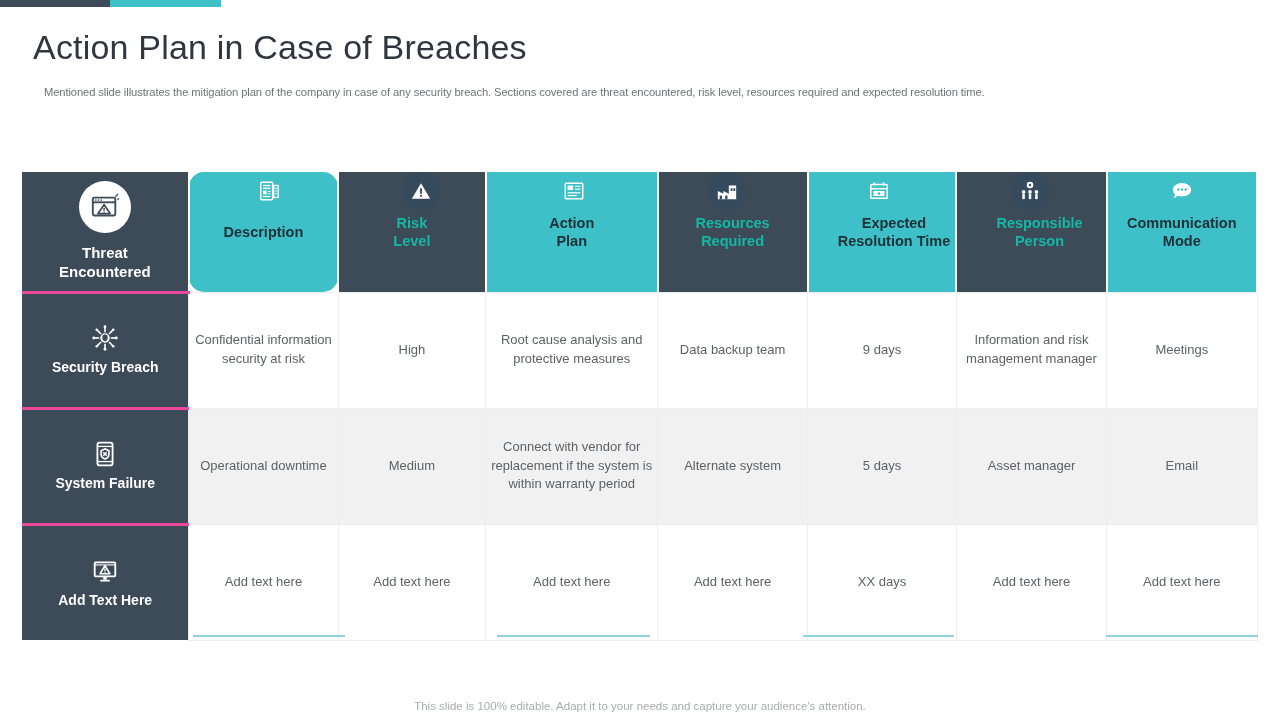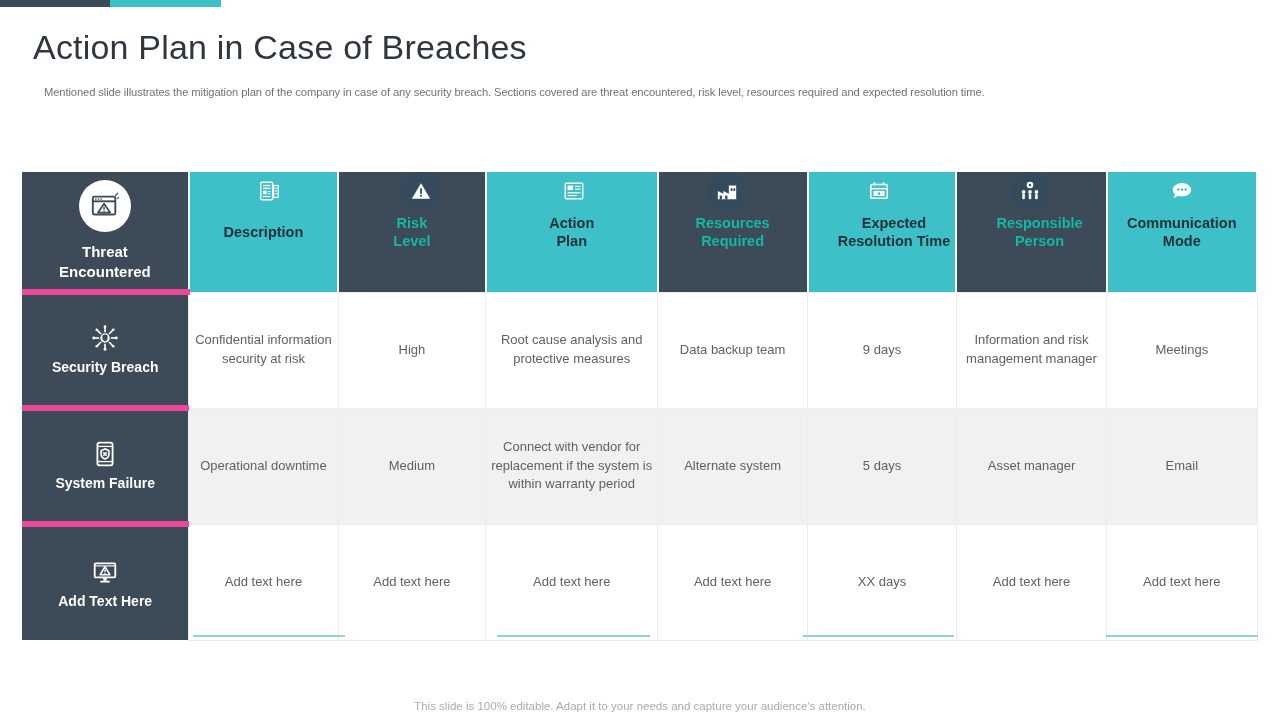--- a/index.html
+++ b/index.html
@@ -68,21 +68,21 @@
     height:57px; color:#fff; font-size:14.5px; font-weight:bold;
     text-align:center; line-height:1.25; vertical-align:middle;
     border-left:2px solid #fff; border-right:2px solid #fff;
   }
   .colhead.teal { background:#3ec0c8; color:#1e3038; }
   .colhead.dark { background:#3d4a58; color:#14b8a6; }
 
   .rowlabel {
     background:#3d4a58; color:#fff; text-align:center; vertical-align:middle;
     font-size:14px; font-weight:bold; height:116px;
-    border-top:6px solid #ec4899;
+    border-top:3px solid #ec4899;
   }
   .rowlabel .ricon { display:block; margin:0 auto 8px; }
 
   .cell {
     text-align:center; vertical-align:middle; font-size:13px;
     color:#5d6266; line-height:1.45; padding:8px 10px; height:116px;
     border:1px solid #eceded;
   }
   .row-white .cell { background:#ffffff; }
   .row-grey  .cell { background:#f1f1f1; }
@@ -233,21 +233,21 @@
             <line x1="27" y1="5" x2="30" y2="2" stroke="#3d4a58" stroke-width="1.4"></line>
             <line x1="29" y1="8" x2="31" y2="7" stroke="#3d4a58" stroke-width="1.4"></line>
           </svg>
         </div>
         <div class="lbl">
           <span>Threat</span><br>
           <span>Encountered</span>
         </div>
       </td>
 
-    <td class="colhead teal" style="width: 152px;"><span>Description</span></td>
+    <td class="colhead teal" style="width: 152px; border-radius: 15px;"><span>Description</span></td>
           <td class="colhead dark" style="width: 152px;"><span>Risk<br>Level</span></td>
           <td class="colhead teal" style="width: 176px; margin-left: 16px;"><span>Action<br>Plan</span></td>
           <td class="colhead dark" style="width: 153px;"><span>Resources<br>Required</span></td>
           <td class="colhead teal" style="width: 151px; padding-left: 24px;"><span>Expected<br>Resolution Time</span></td>
           <td class="colhead dark" style="width: 152px; padding-left: 16px;"><span>Responsible<br>Person</span></td>
           <td class="colhead teal" style="width: 152px;"><span>Communication<br>Mode</span></td>
         </tr>
 
   <tr class="row-white">
           <td class="rowlabel"><span class="ricon" style="display: flex; justify-content: center;">

